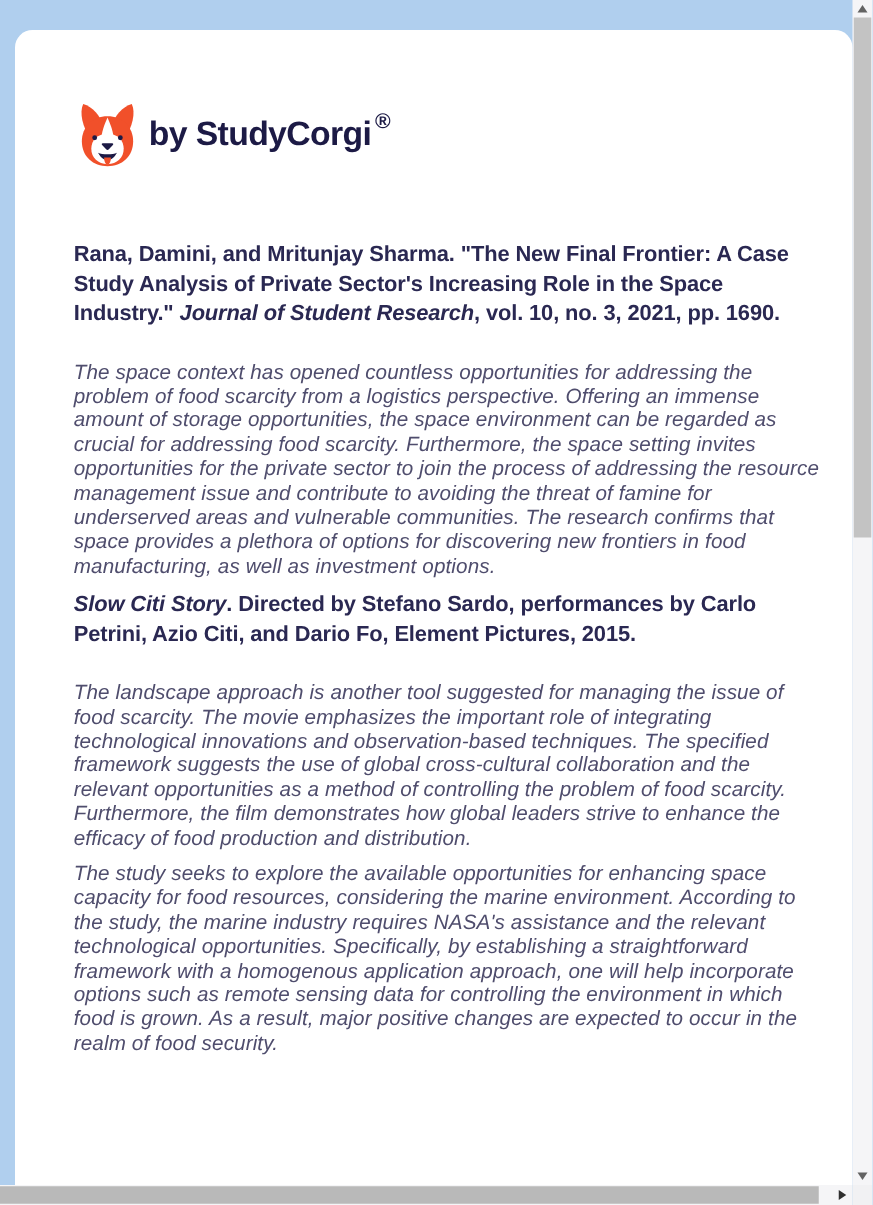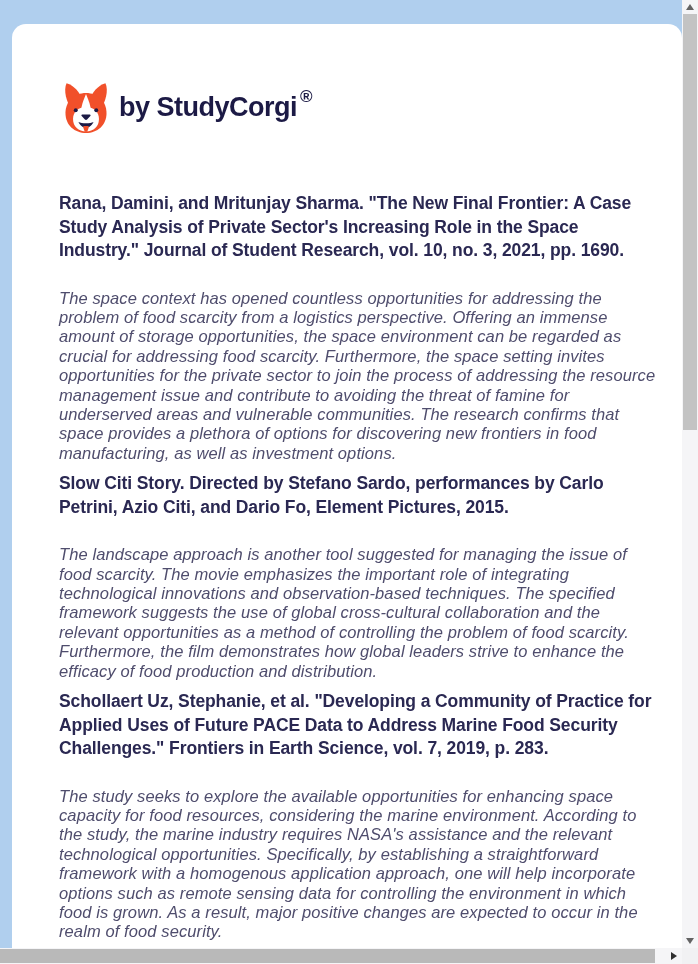--- a/index.html
+++ b/index.html
@@ -77,21 +77,21 @@
     letter-spacing: -0.1px;
   }
   .para {
     margin: 0 0 9px 0;
     font-size: 16.5px;
     color: #4f4d6d;
     line-height: 19.4px;
     letter-spacing: 0.1px;
     font-style: italic;
   }
-  .seg-bi { }
+  .seg-bi { font-style: italic; }
 
   
   .vscroll {
     position: absolute; right: 0; top: 0; width: 16px; bottom: 16px;
     background: #f5f5f7;
   }
   .v-thumb {
     position: absolute; left: 1px; right: 1px;
     top: 14px; height: 416px;
     background: #c3c3c3;
@@ -166,21 +166,20 @@
       </div>
     </header>
 
     <main class="doc-body">
       <p class="citation"><span class="seg-b">Rana, Damini, and Mritunjay Sharma. "The New Final Frontier: A Case Study Analysis of Private Sector's Increasing Role in the Space Industry." </span><span class="seg-bi">Journal of Student Research</span><span class="seg-b">, vol. 10, no. 3, 2021, pp. 1690.</span></p>
       <p class="para">The space context has opened countless opportunities for addressing the problem of food scarcity from a logistics perspective. Offering an immense amount of storage opportunities, the space environment can be regarded as crucial for addressing food scarcity. Furthermore, the space setting invites opportunities for the private sector to join the process of addressing the resource management issue and contribute to avoiding the threat of famine for underserved areas and vulnerable communities. The research confirms that space provides a plethora of options for discovering new frontiers in food manufacturing, as well as investment options.</p>
 
       <p class="citation"><span class="seg-bi">Slow Citi Story</span><span class="seg-b">. Directed by Stefano Sardo, performances by Carlo Petrini, Azio Citi, and Dario Fo, Element Pictures, 2015.</span></p>
       <p class="para">The landscape approach is another tool suggested for managing the issue of food scarcity. The movie emphasizes the important role of integrating technological innovations and observation-based techniques. The specified framework suggests the use of global cross-cultural collaboration and the relevant opportunities as a method of controlling the problem of food scarcity. Furthermore, the film demonstrates how global leaders strive to enhance the efficacy of food production and distribution.</p>
 
-      <p class="citation"><span class="seg-b">Schollaert Uz, Stephanie, et al. "Developing a Community of Practice for Applied Uses of Future PACE Data to Address Marine Food Security Challenges." </span><span class="seg-bi">Frontiers in Earth Science</span><span class="seg-b">, vol. 7, 2019, p. 283.</span></p>
       <p class="para">The study seeks to explore the available opportunities for enhancing space capacity for food resources, considering the marine environment. According to the study, the marine industry requires NASA's assistance and the relevant technological opportunities. Specifically, by establishing a straightforward framework with a homogenous application approach, one will help incorporate options such as remote sensing data for controlling the environment in which food is grown. As a result, major positive changes are expected to occur in the realm of food security.</p>
 
     </main>
 
   </div>
 
   <div class="vscroll">
     <span class="arrow arrow-up"></span>
     <div class="v-thumb"></div>
     <span class="arrow arrow-down"></span>

